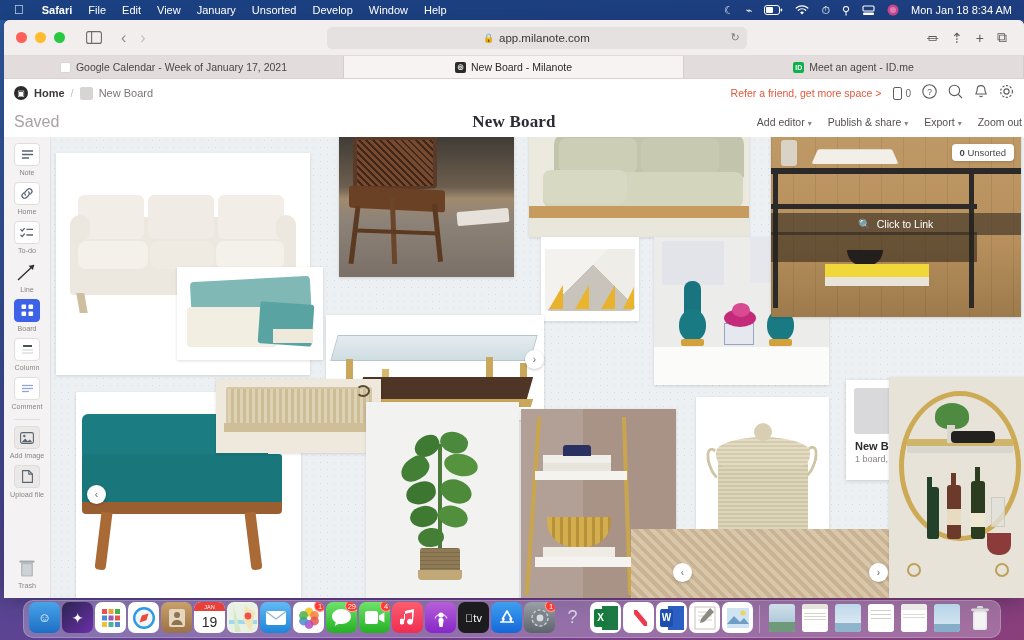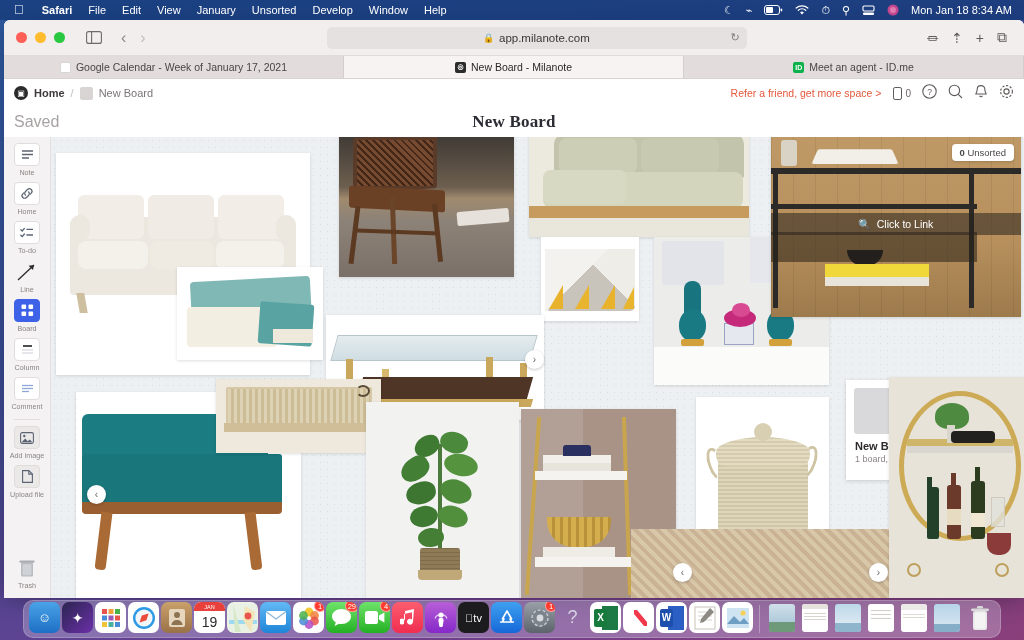--- a/index.html
+++ b/index.html
@@ -309,20 +309,26 @@
                 <circle cx="7.5" cy="7.5" r="2.6" fill="none" stroke="#5f5a5a" stroke-width="1.1"></circle>
                 <circle cx="7.5" cy="7.5" r="5.9" fill="none" stroke="#5f5a5a" stroke-width="1.1" stroke-dasharray="2.2 1.6"></circle>
               </svg>
           </span>
         </div>
       </div>
 
       <div class="titlerow">
         <div class="saved">Saved</div>
         <div class="board-title">New Board</div>
+        <div class="title-actions">
+          <span><em style="font-style:normal">Add editor</em><span class="chev">▾</span></span>
+          <span><em style="font-style:normal">Publish &amp; share</em><span class="chev">▾</span></span>
+          <span><em style="font-style:normal">Export</em><span class="chev">▾</span></span>
+          <span>Zoom out</span>
+        </div>
       </div>
 
       <div class="sidebar">
         <div class="tool">
           <div class="box">
             <svg width="13" height="11" viewBox="0 0 13 11">
                 <line x1="1" y1="2" x2="12" y2="2" stroke="#5b6472" stroke-width="1.4"></line>
                 <line x1="1" y1="5.5" x2="12" y2="5.5" stroke="#5b6472" stroke-width="1.4"></line>
                 <line x1="1" y1="9" x2="8" y2="9" stroke="#5b6472" stroke-width="1.4"></line>
               </svg>

